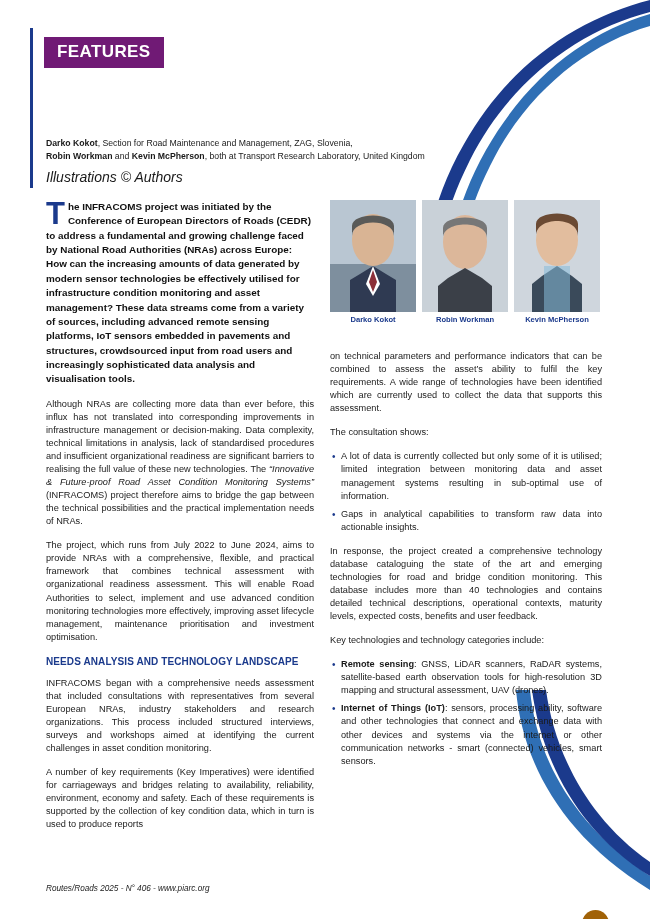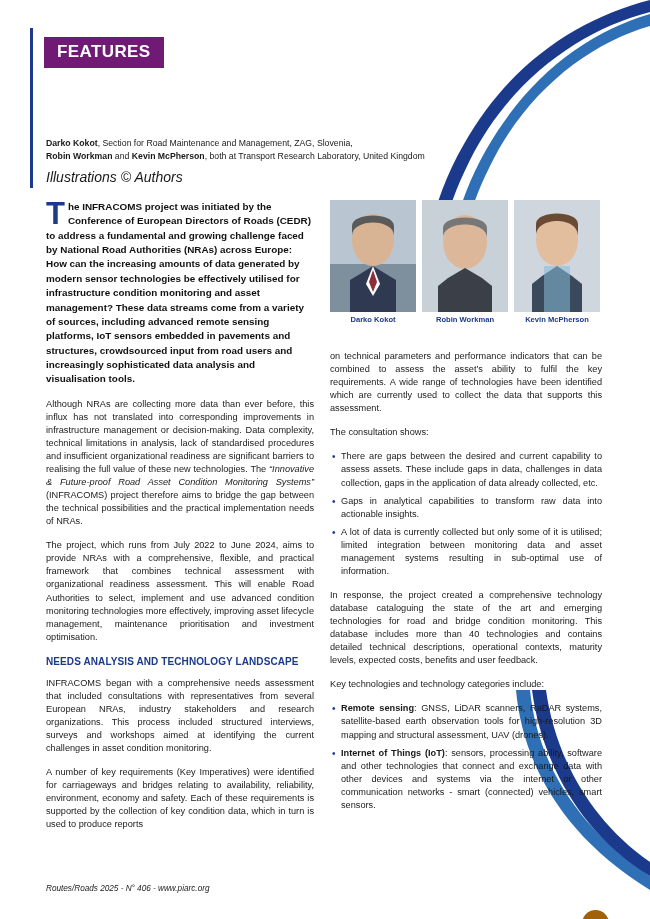--- a/index.html
+++ b/index.html
@@ -268,23 +268,22 @@
     <p>The project, which runs from July 2022 to June 2024, aims to provide NRAs with a comprehensive, flexible, and practical framework that combines technical assessment with organizational readiness assessment. This will enable Road Authorities to select, implement and use advanced condition monitoring technologies more effectively, improving asset lifecycle management, maintenance prioritisation and investment optimisation.</p>
     <div class="section-head">NEEDS ANALYSIS AND TECHNOLOGY LANDSCAPE</div>
     <p>INFRACOMS began with a comprehensive needs assessment that included consultations with representatives from several European NRAs, industry stakeholders and research organizations. This process included structured interviews, surveys and workshops aimed at identifying the current challenges in asset condition monitoring.</p>
     <p>A number of key requirements (Key Imperatives) were identified for carriageways and bridges relating to availability, reliability, environment, economy and safety. Each of these requirements is supported by the collection of key condition data, which in turn is used to produce reports</p>
   </div>
 
   <div class="col right">
     <p>on technical parameters and performance indicators that can be combined to assess the asset’s ability to fulfil the key requirements. A wide range of technologies have been identified which are currently used to collect the data that supports this assessment.</p>
     <p>The consultation shows:</p>
     <ul class="bullets">
-      <li>There are gaps between the desired and current capability to assess assets. These include gaps in data, challenges in data collection, gaps in the application of data already collected, etc.</li>
+      <li>A lot of data is currently collected but only some of it is utilised; limited integration between monitoring data and asset management systems resulting in sub-optimal use of information.</li>
       <li>Gaps in analytical capabilities to transform raw data into actionable insights.</li>
-      <li>A lot of data is currently collected but only some of it is utilised; limited integration between monitoring data and asset management systems resulting in sub-optimal use of information.</li>
     </ul>
     <p>In response, the project created a comprehensive technology database cataloguing the state of the art and emerging technologies for road and bridge condition monitoring. This database includes more than 40 technologies and contains detailed technical descriptions, operational contexts, maturity levels, expected costs, benefits and user feedback.</p>
     <p>Key technologies and technology categories include:</p>
     <ul class="bullets">
       <li><span class="b">Remote sensing</span><span>: GNSS, LiDAR scanners, RaDAR systems, satellite-based earth observation tools for high-resolution 3D mapping and structural assessment, UAV (drones).</span></li>
       <li><span class="b">Internet of Things (IoT)</span><span>: sensors, processing ability, software and other technologies that connect and exchange data with other devices and systems via the internet or other communication networks - smart (connected) vehicles, smart sensors.</span></li>
     </ul>
   </div>
 
   <div class="footer-line">Routes/Roads 2025 - N° 406 - www.piarc.org</div>

